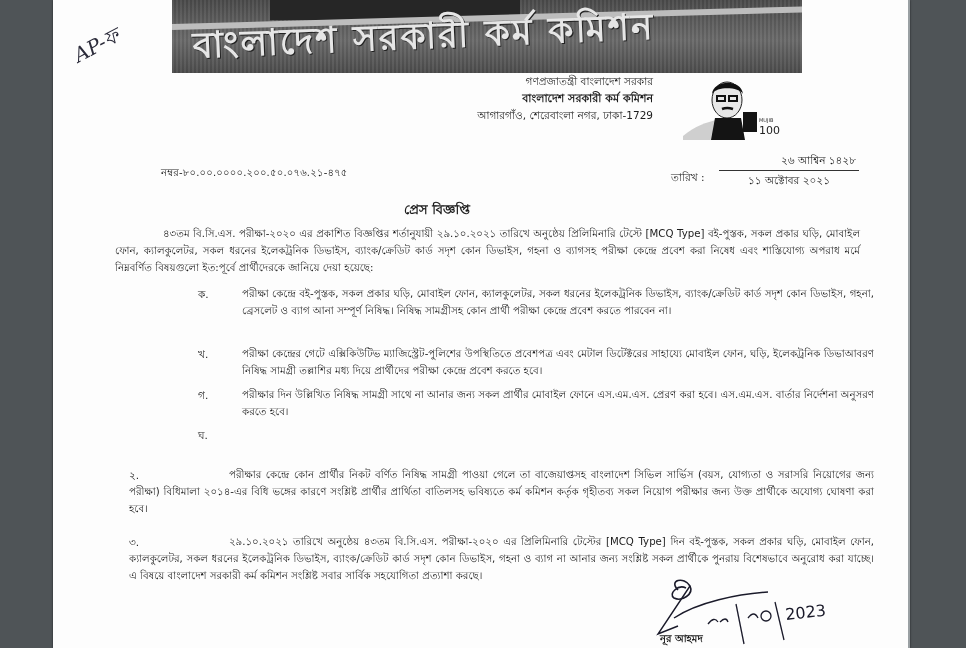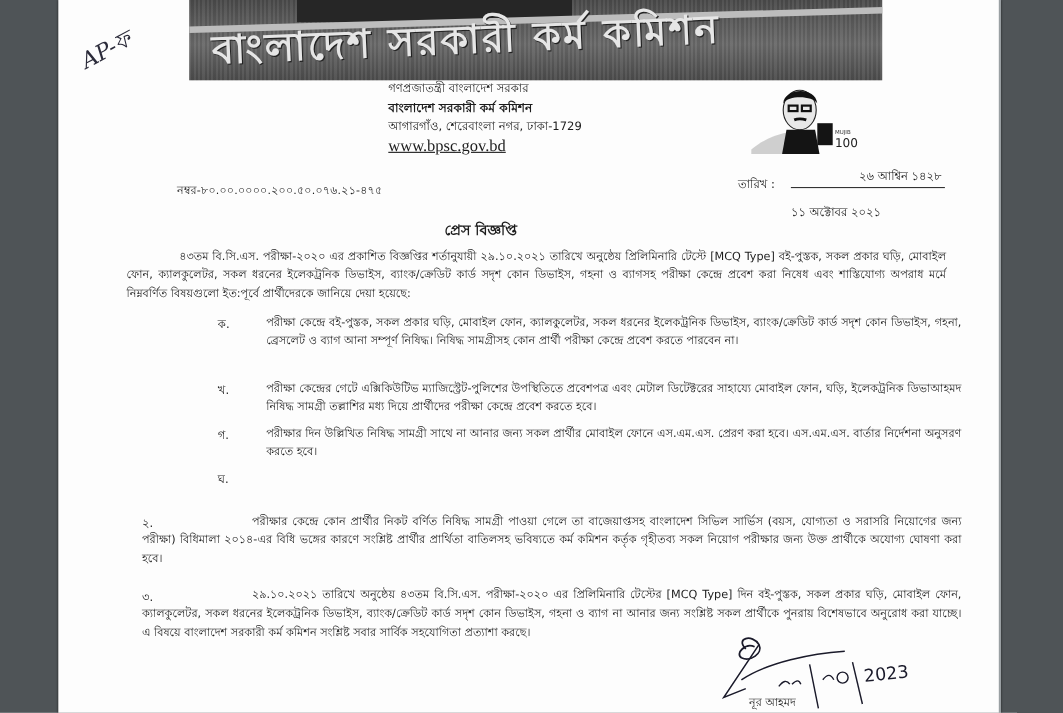--- a/index.html
+++ b/index.html
@@ -41,76 +41,75 @@
       color:#e6e6e6; white-space:nowrap;
       transform:rotate(-2.4deg); transform-origin:left bottom;
       text-shadow: 1px 1px 0 #222;
     }
     .annotation {
       position:absolute; left:20px; top:30px;
       font-family:"DejaVu Serif", serif; font-style:italic;
       font-size:20px; color:#2b2b3a; transform:rotate(-28deg);
     }
     .header-block {
-      position:absolute; left:300px; top:73px; width:300px; text-align:left;
+      position:absolute; left:300px; top:73px; width:300px; text-align:right;
     }
     .header-block .line1 { font-size:10.5px; line-height:17px; }
     .header-block .line2 { font-size:11px; font-weight:bold; line-height:17px; }
     .header-block .line3 { font-size:10.5px; line-height:17px; }
     .header-block .url {
       font-family:"Liberation Serif", serif; font-size:15px; text-decoration:underline; line-height:19px;
     }
     .logo {
       position:absolute; left:622px; top:78px; width:110px; height:62px;
     }
     .ref-no {
       position:absolute; left:108px; top:165px; font-size:10px; letter-spacing:0.2px;
     }
     .date-block { position:absolute; left:618px; top:153px; width:190px; }
-    .date-label { position:absolute; left:0; top:7px; font-size:10.5px; }
+    .date-label { position:absolute; left:0; top:17px; font-size:10.5px; }
     .date-bn { position:absolute; left:85px; top:0; width:100px; text-align:right; font-size:10.5px; }
     .date-rule { position:absolute; left:48px; top:17px; width:140px; height:1px; background:#333; }
-    .date-en { position:absolute; left:48px; top:32px; width:140px; font-size:10.5px; }
+    .date-en { position:absolute; left:48px; top:20px; width:140px; text-align:center; font-size:10.5px; }
     .title {
       position:absolute; left:0; width:768px; top:200px; text-align:center;
       font-size:13px; font-weight:bold;
     }
     .para {
       position:absolute; font-size:10.2px; line-height:17px; text-align:justify;
     }
     .para.intro { left:62px; top:225px; width:745px; text-indent:48px; }
     .item-marker { position:absolute; font-size:10.5px; }
     .item-text { position:absolute; left:189px; width:632px; font-size:10.2px; line-height:17px; text-align:justify; }
     .num-para { position:absolute; left:76px; width:745px; font-size:10.2px; line-height:17px; text-align:justify; }
     .num-marker { position:absolute; left:76px; font-size:10.5px; }
     .signature {
       position:absolute; left:585px; top:578px; width:200px; height:70px;
     }
     .signer-name {
-      position:absolute; left:607px; top:631px; font-size:10px; font-weight:normal;margin-left:21px;
+      position:absolute; left:607px; top:631px; font-size:10px; font-weight:bold;
     }
   </style>
 </head>
 <body>
 
 <div class="page">
 
   <div class="annotation">AP-ফ</div>
 
   <div class="banner">
     <div class="dark-block"></div>
     <div class="ledge"></div>
     <div class="banner-text">বাংলাদেশ সরকারী কর্ম কমিশন</div>
   </div>
 
   <div class="header-block">
     <div class="line1">গণপ্রজাতন্ত্রী বাংলাদেশ সরকার</div>
     <div class="line2">বাংলাদেশ সরকারী কর্ম কমিশন</div>
     <div class="line3">আগারগাঁও, শেরেবাংলা নগর, ঢাকা-1729</div>
-    <div class="url">www.bpsc.gov.bd</div>
   </div>
 
   <div class="logo">
     <svg width="110" height="62" viewBox="0 0 110 62">
       <path d="M8 58 C20 48, 32 44, 42 42 L42 62 L8 62 Z" fill="#cfcfcf"></path>
       <ellipse cx="52" cy="22" rx="15" ry="18" fill="#e8e8e8" stroke="#222" stroke-width="1"></ellipse>
       <path d="M37 16 C38 2, 66 0, 68 16 C64 9, 42 8, 37 16 Z" fill="#111"></path>
       <rect x="42" y="18" width="8" height="5" fill="none" stroke="#111" stroke-width="2"></rect>
       <rect x="54" y="18" width="8" height="5" fill="none" stroke="#111" stroke-width="2"></rect>
       <path d="M47 31 Q52 29 58 31" stroke="#111" stroke-width="2.5" fill="none"></path>
@@ -131,21 +130,21 @@
   </div>
 
   <div class="title">প্রেস বিজ্ঞপ্তি</div>
 
   <div class="para intro">৪৩তম বি.সি.এস. পরীক্ষা-২০২০ এর প্রকাশিত বিজ্ঞপ্তির শর্তানুযায়ী ২৯.১০.২০২১ তারিখে অনুষ্ঠেয় প্রিলিমিনারি টেস্টে [MCQ Type] বই-পুস্তক, সকল প্রকার ঘড়ি, মোবাইল ফোন, ক্যালকুলেটর, সকল ধরনের ইলেকট্রনিক ডিভাইস, ব্যাংক/ক্রেডিট কার্ড সদৃশ কোন ডিভাইস, গহনা ও ব্যাগসহ পরীক্ষা কেন্দ্রে প্রবেশ করা নিষেধ এবং শাস্তিযোগ্য অপরাধ মর্মে নিম্নবর্ণিত বিষয়গুলো ইত:পূর্বে প্রার্থীদেরকে জানিয়ে দেয়া হয়েছে:</div>
 
   <div class="item-marker" style="left:145px; top:287px;">ক.</div>
   <div class="item-text" style="top:285px;">পরীক্ষা কেন্দ্রে বই-পুস্তক, সকল প্রকার ঘড়ি, মোবাইল ফোন, ক্যালকুলেটর, সকল ধরনের ইলেকট্রনিক ডিভাইস, ব্যাংক/ক্রেডিট কার্ড সদৃশ কোন ডিভাইস, গহনা, ব্রেসলেট ও ব্যাগ আনা সম্পূর্ণ নিষিদ্ধ। নিষিদ্ধ সামগ্রীসহ কোন প্রার্থী পরীক্ষা কেন্দ্রে প্রবেশ করতে পারবেন না।</div>
 
   <div class="item-marker" style="left:145px; top:347px;">খ.</div>
-  <div class="item-text" style="top:345px;">পরীক্ষা কেন্দ্রের গেটে এক্সিকিউটিভ ম্যাজিস্ট্রেট-পুলিশের উপস্থিতিতে প্রবেশপত্র এবং মেটাল ডিটেক্টরের সাহায্যে মোবাইল ফোন, ঘড়ি, ইলেকট্রনিক ডিভাআহমদ নিষিদ্ধ সামগ্রী তল্লাশির মধ্য দিয়ে প্রার্থীদের পরীক্ষা কেন্দ্রে প্রবেশ করতে হবে।</div>
+  <div class="item-text" style="top:345px;">পরীক্ষা কেন্দ্রের গেটে এক্সিকিউটিভ ম্যাজিস্ট্রেট-পুলিশের উপস্থিতিতে প্রবেশপত্র এবং মেটাল ডিটেক্টরের সাহায্যে মোবাইল ফোন, ঘড়ি, ইলেকট্রনিক ডিভাআবরণ নিষিদ্ধ সামগ্রী তল্লাশির মধ্য দিয়ে প্রার্থীদের পরীক্ষা কেন্দ্রে প্রবেশ করতে হবে।</div>
 
   <div class="item-marker" style="left:145px; top:388px;">গ.</div>
   <div class="item-text" style="top:386px;">পরীক্ষার দিন উল্লিখিত নিষিদ্ধ সামগ্রী সাথে না আনার জন্য সকল প্রার্থীর মোবাইল ফোনে এস.এম.এস. প্রেরণ করা হবে। এস.এম.এস. বার্তার নির্দেশনা অনুসরণ করতে হবে।</div>
 
   <div class="item-marker" style="left:145px; top:428px;">ঘ.</div>
 
   <div class="num-marker" style="top:468px;">২.</div>
   <div class="num-para" style="top:466px; text-indent:100px;">পরীক্ষার কেন্দ্রে কোন প্রার্থীর নিকট বর্ণিত নিষিদ্ধ সামগ্রী পাওয়া গেলে তা বাজেয়াপ্তসহ বাংলাদেশ সিভিল সার্ভিস (বয়স, যোগ্যতা ও সরাসরি নিয়োগের জন্য পরীক্ষা) বিধিমালা ২০১৪-এর বিধি ভঙ্গের কারণে সংশ্লিষ্ট প্রার্থীর প্রার্থিতা বাতিলসহ ভবিষ্যতে কর্ম কমিশন কর্তৃক গৃহীতব্য সকল নিয়োগ পরীক্ষার জন্য উক্ত প্রার্থীকে অযোগ্য ঘোষণা করা হবে।</div>
 
   <div class="num-marker" style="top:535px;">৩.</div>

